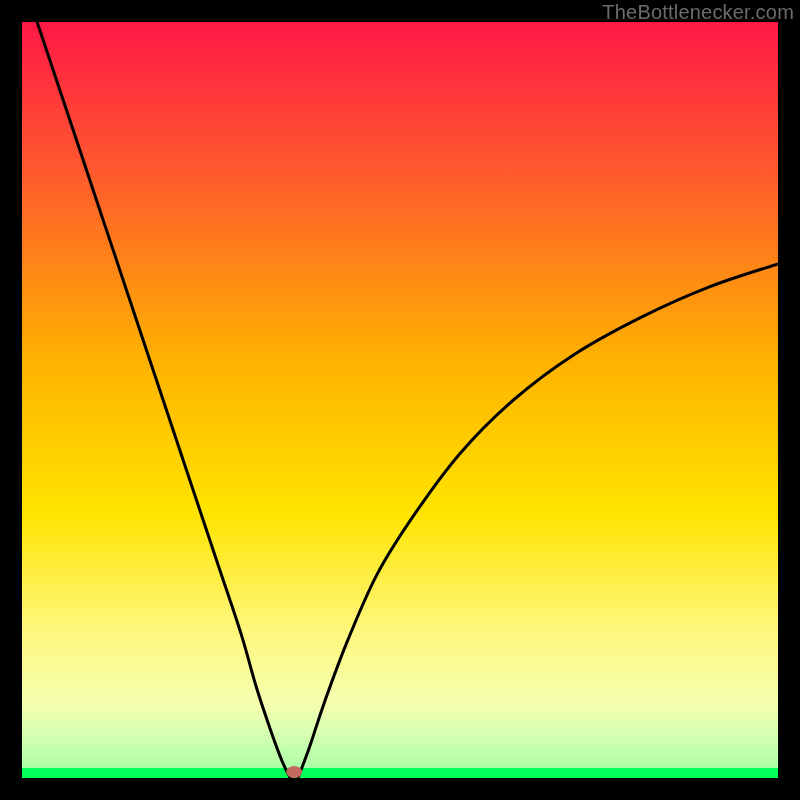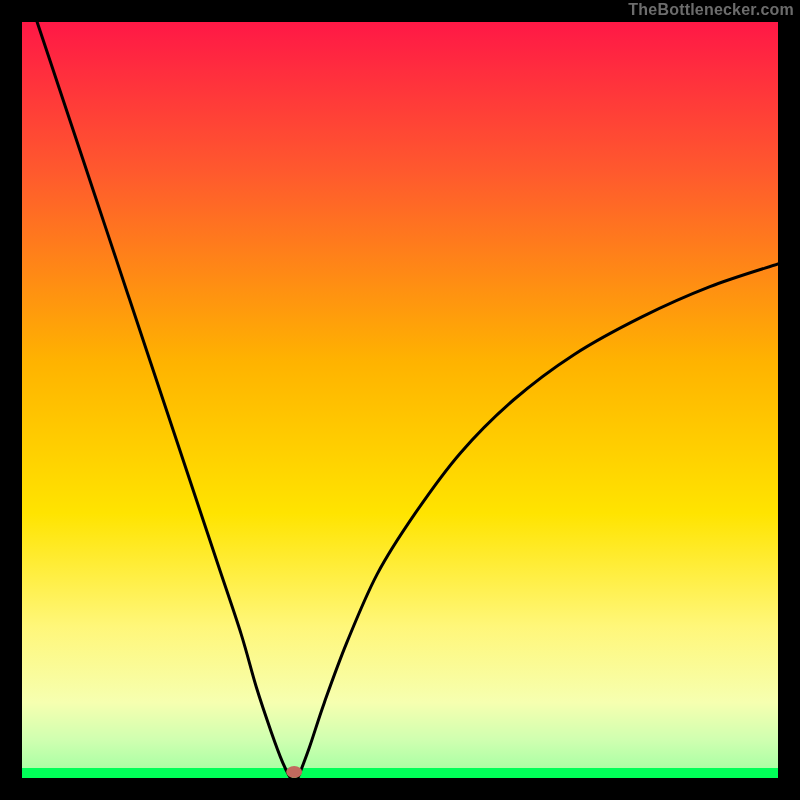--- a/index.html
+++ b/index.html
@@ -25,22 +25,22 @@
     top: 22px;
     width: 756px;
     height: 756px;
     overflow: hidden;
   }
   .watermark {
     position: absolute;
     top: 1px;
     right: 6px;
     color: #6c6c6c;
-    font-size: 16px;
-    font-weight: 700;
+    font-size: 20px;
+    font-weight: 400;
     letter-spacing: 0.2px;
     z-index: 10;
   }
 </style>
 </head>
 <body>
 
 <div class="frame">
 
   <div class="watermark">TheBottlenecker.com</div>

